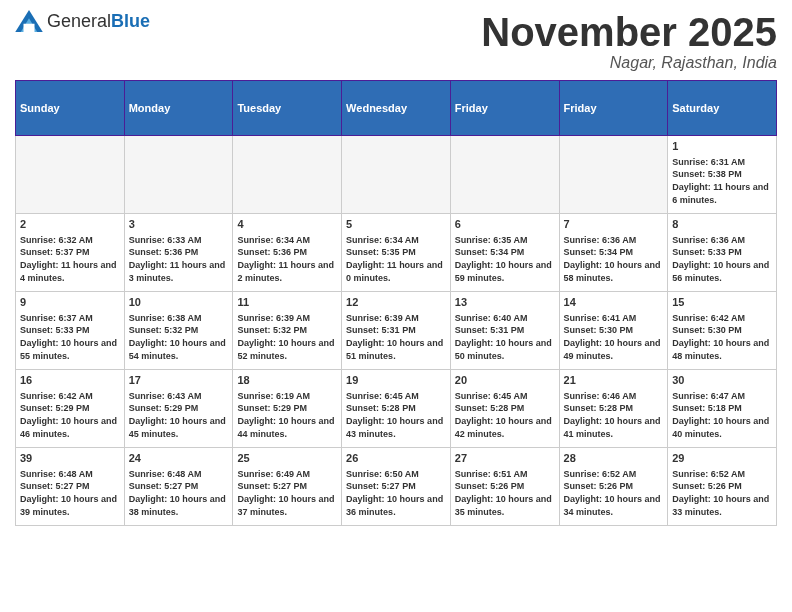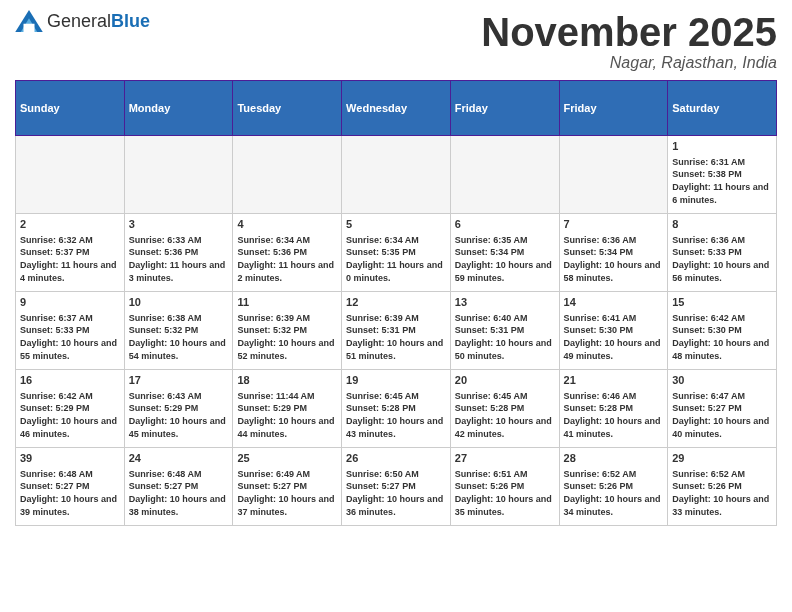--- a/index.html
+++ b/index.html
@@ -264,21 +264,21 @@
           </td>
           <td>
             <span class="day-number">17</span>
             <div class="day-info">Sunrise: 6:43 AM
 Sunset: 5:29 PM
 Daylight: 10 hours
 and 45 minutes.</div>
           </td>
           <td>
             <span class="day-number">18</span>
-            <div class="day-info">Sunrise: 11:44 AM
+            <div class="day-info">Sunrise: 6:19 AM
 Sunset: 5:29 PM
 Daylight: 10 hours
 and 44 minutes.</div>
           </td>
           <td>
             <span class="day-number">19</span>
             <div class="day-info">Sunrise: 6:45 AM
 Sunset: 5:28 PM
 Daylight: 10 hours
 and 43 minutes.</div>
@@ -293,21 +293,21 @@
           <td>
             <span class="day-number">21</span>
             <div class="day-info">Sunrise: 6:46 AM
 Sunset: 5:28 PM
 Daylight: 10 hours
 and 41 minutes.</div>
           </td>
           <td>
             <span class="day-number">30</span>
             <div class="day-info">Sunrise: 6:47 AM
-Sunset: 5:27 PM
+Sunset: 5:18 PM
 Daylight: 10 hours
 and 40 minutes.</div>
           </td>
         </tr>
         <tr>
           <td>
             <span class="day-number">39</span>
             <div class="day-info">Sunrise: 6:48 AM
 Sunset: 5:27 PM
 Daylight: 10 hours

